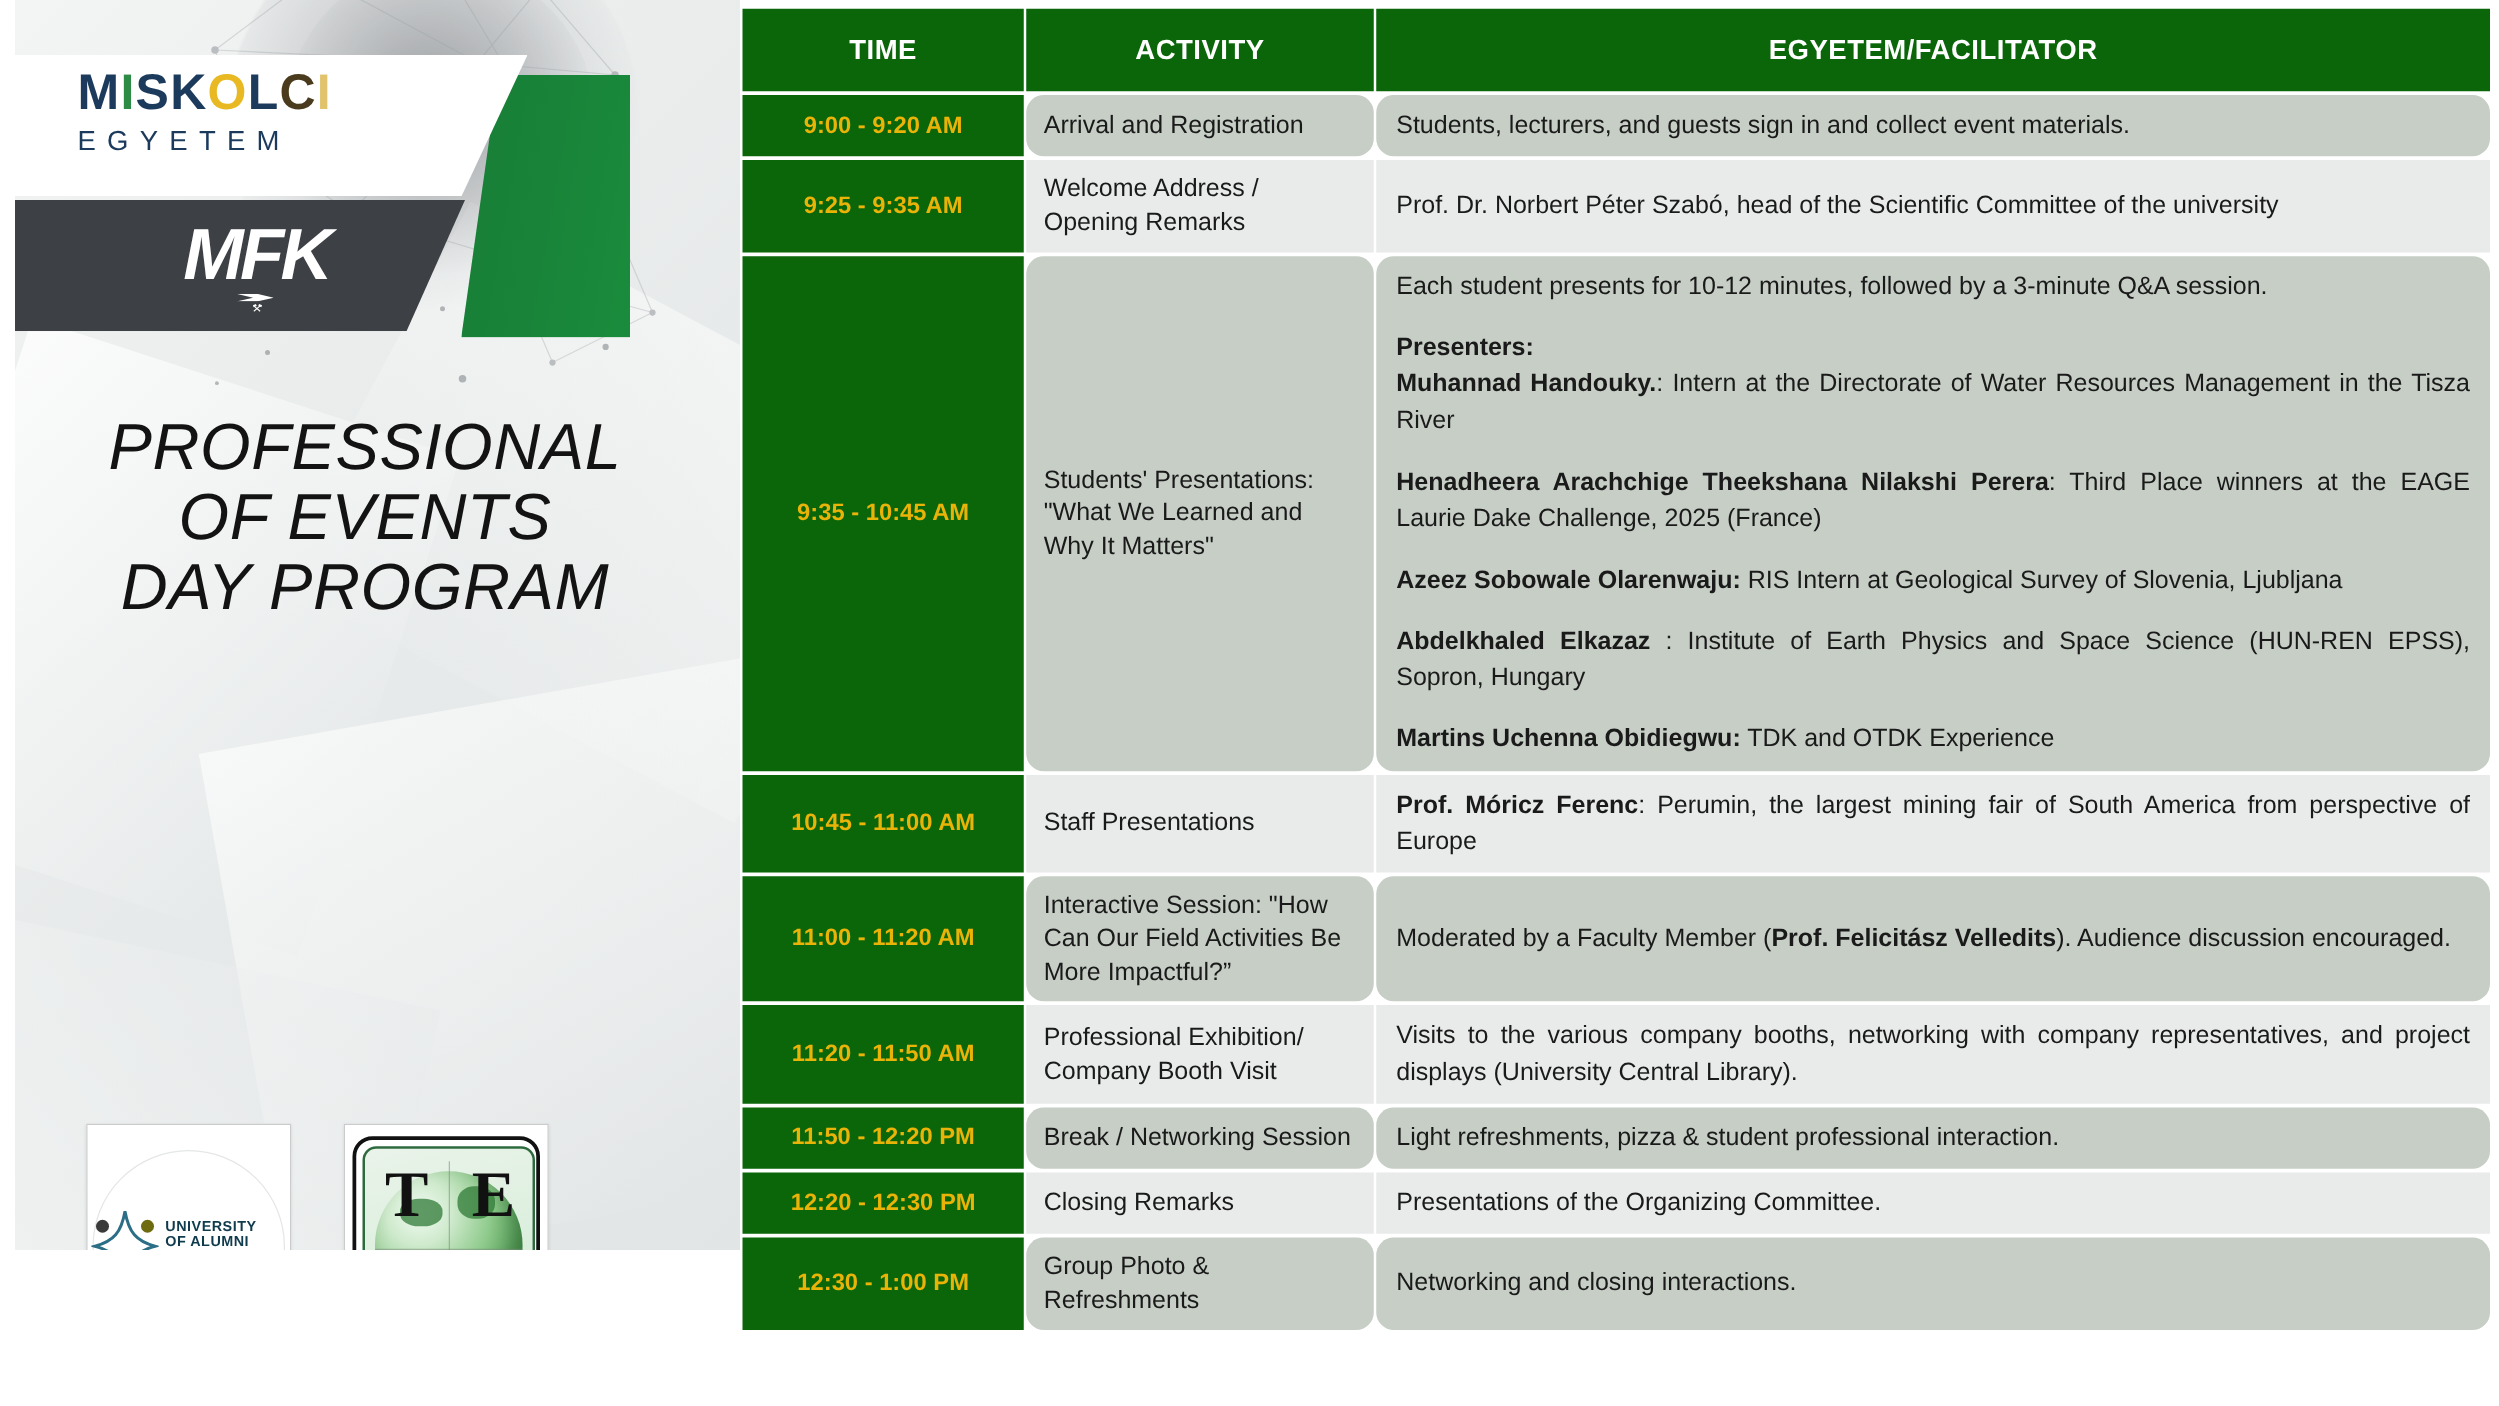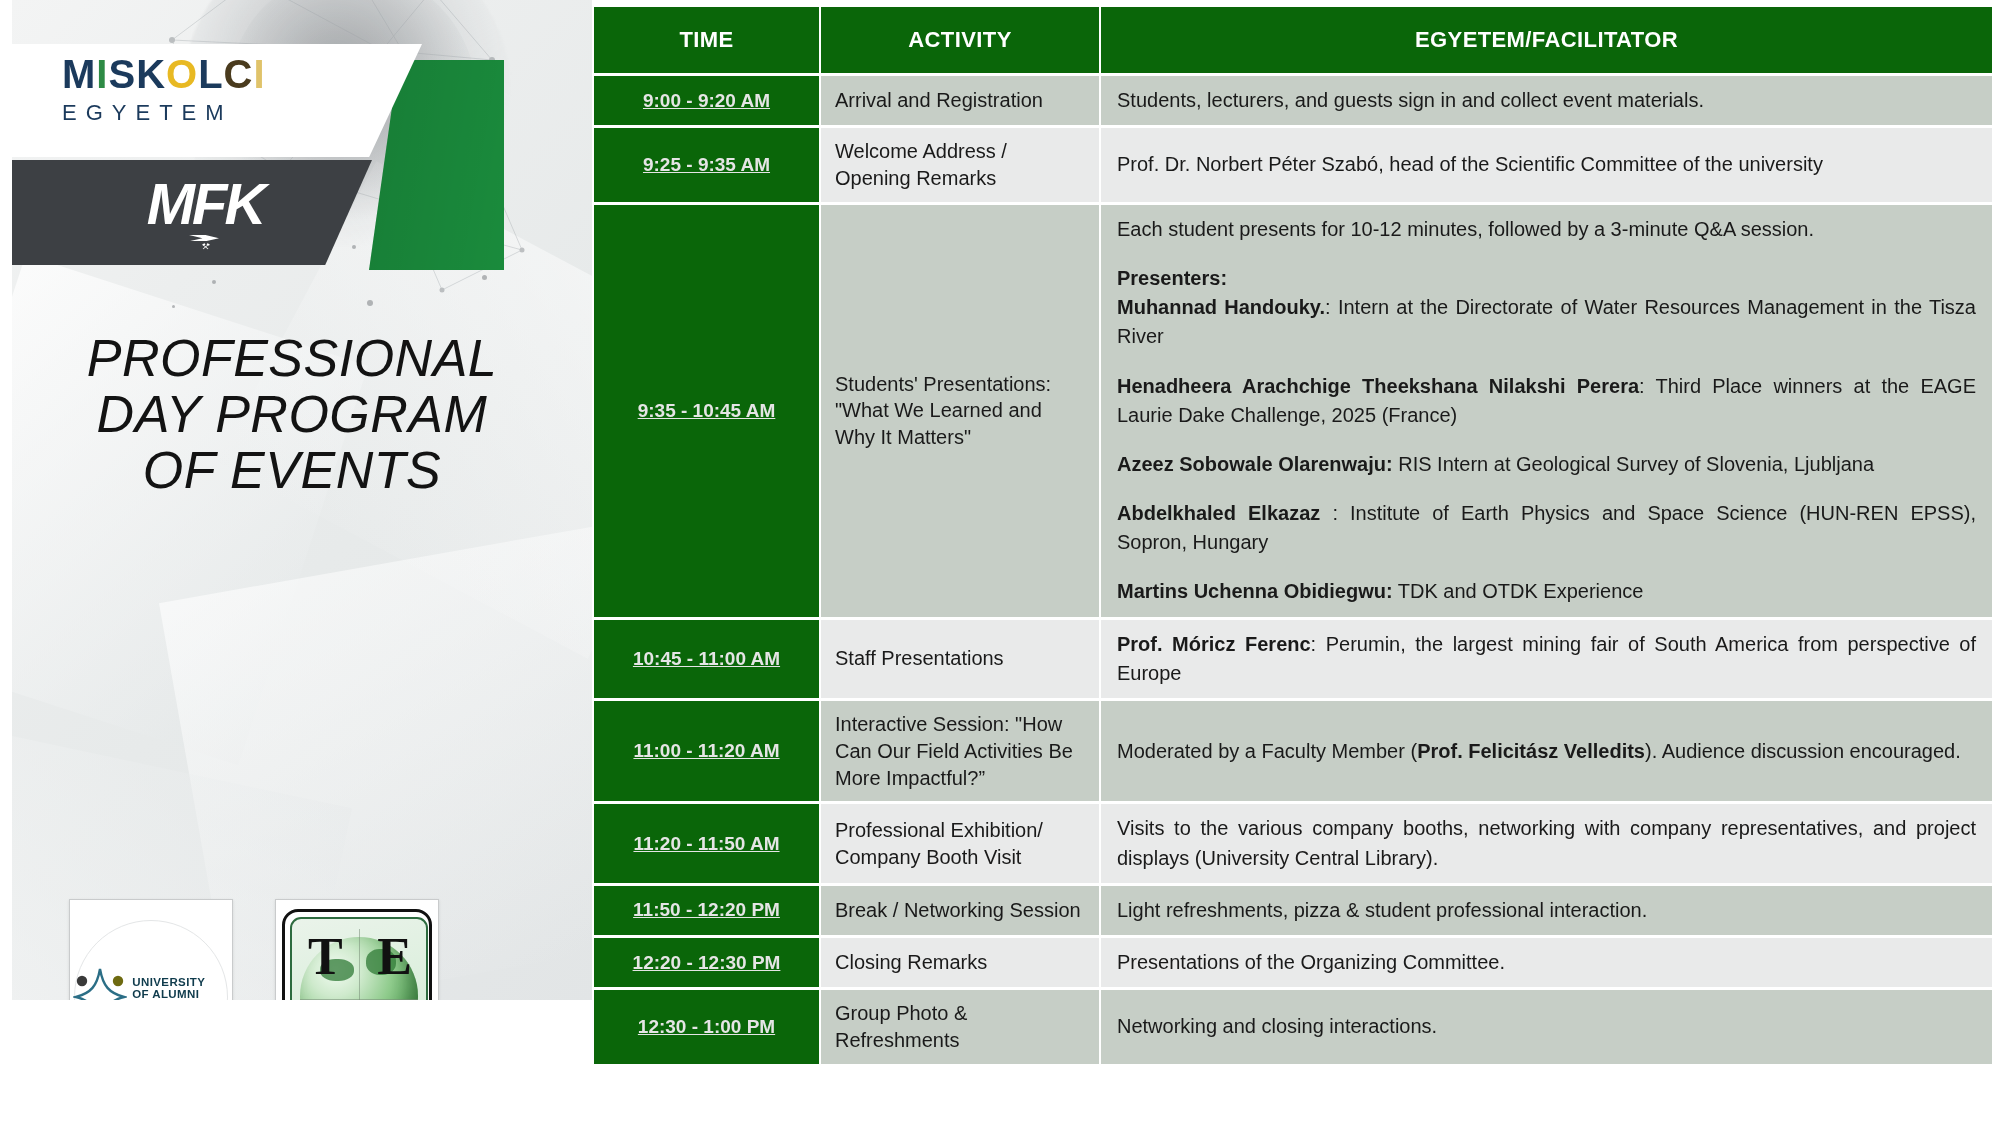--- a/index.html
+++ b/index.html
@@ -164,32 +164,32 @@
   }
   table.agenda{
     border-collapse:separate;border-spacing:2px 3px;
     width:100%;table-layout:fixed;
   }
   table.agenda th{
     background:#0a6609;color:#ffffff;font-size:22px;font-weight:700;
     letter-spacing:.4px;text-align:center;padding:20px 6px;vertical-align:middle;
   }
   td.time{
-    background:#0a6609;color:#e5e5e5;font-size:19px;font-weight:700;
-    text-align:center;vertical-align:middle;padding:0 4px;text-decoration:underline;
+    background:#0a6609;color:#eab308;font-size:19px;font-weight:700;
+    text-align:center;vertical-align:middle;padding:0 4px;
   }
   td.act{
     font-size:20px;color:#1a1a1a;padding:10px 14px;vertical-align:middle;
     line-height:1.34;
   }
   td.det{
     font-size:20px;color:#1a1a1a;padding:10px 16px;vertical-align:middle;
     line-height:1.46;text-align:justify;
   }
-  tr.shade-a td.act, tr.shade-a td.det{background:#c6cec6;}
+  tr.shade-a td.act, tr.shade-a td.det{background:#c6cec6;border-radius:14px;}
   tr.shade-b td.act, tr.shade-b td.det{background:#e9eaea;}
   td.det b{font-weight:700;}
   .det p{margin:0 0 20px 0;}
   .det p:last-child{margin-bottom:0;}
   .det .plabel{margin-bottom:0;}
   .col-time{width:225px;}
   .col-act{width:278px;}
 </style>
 </head>
 <body>
@@ -262,22 +262,22 @@
           <rect x="3" y="24" width="46" height="6" transform="rotate(40 26 27)"></rect>
           <rect x="3" y="24" width="46" height="6" transform="rotate(-40 26 27)"></rect>
           <path d="M38 2 L55 9 L50 19 L33 12 Z"></path>
           <path d="M20 2 L3 9 L8 19 L25 12 Z"></path>
         </g>
       </svg>
     </div>
 
     <div class="title-block">
       <div class="ptitle">PROFESSIONAL</div>
+      <div class="ptitle">OF EVENTS</div>
       <div class="ptitle">DAY  PROGRAM</div>
-      <div class="ptitle">OF EVENTS</div>
     </div>
 
 
     <div class="logos">
       <div class="logo-box">
         <div class="isan">
           <div class="isan-inner">
             <div class="star-wrap">
               <svg viewBox="0 0 54 62" width="54" height="62">
                 <path d="M27 3 C30 20 36 27 51 31 C36 35 30 42 27 59 C24 42 18 35 3 31 C18 27 24 20 27 3 Z" fill="none" stroke="#2b6e86" stroke-width="2.4"></path>

